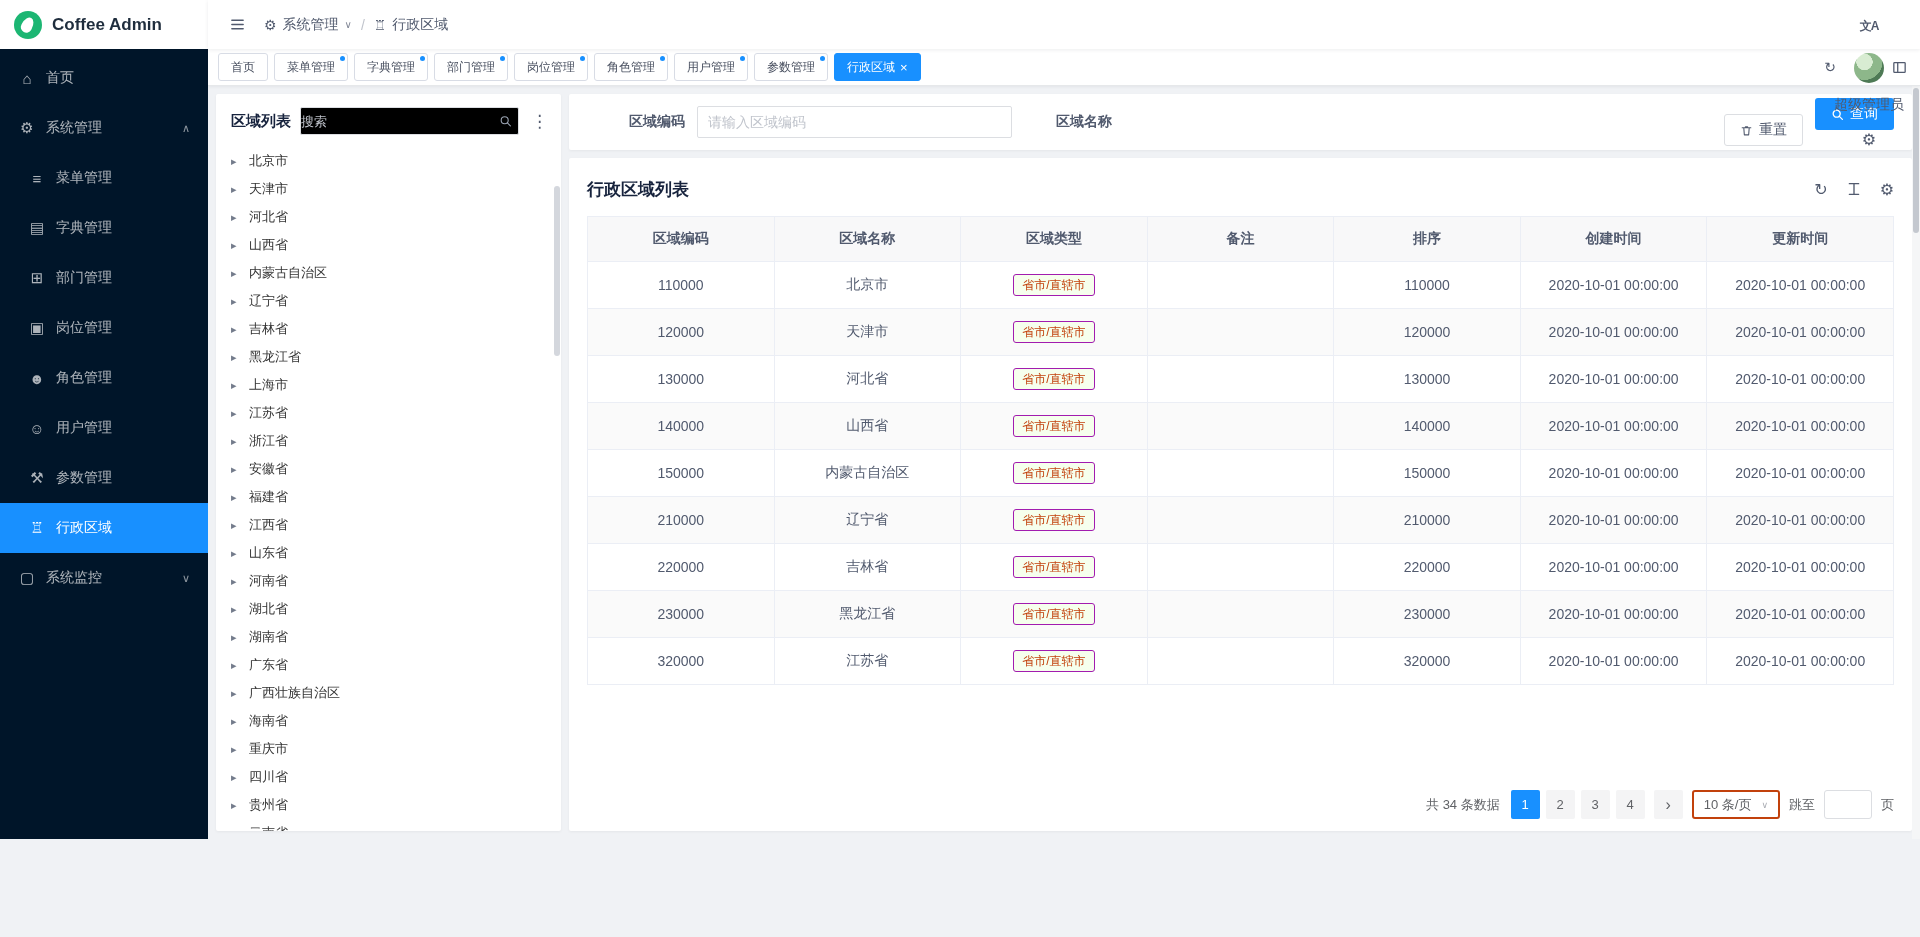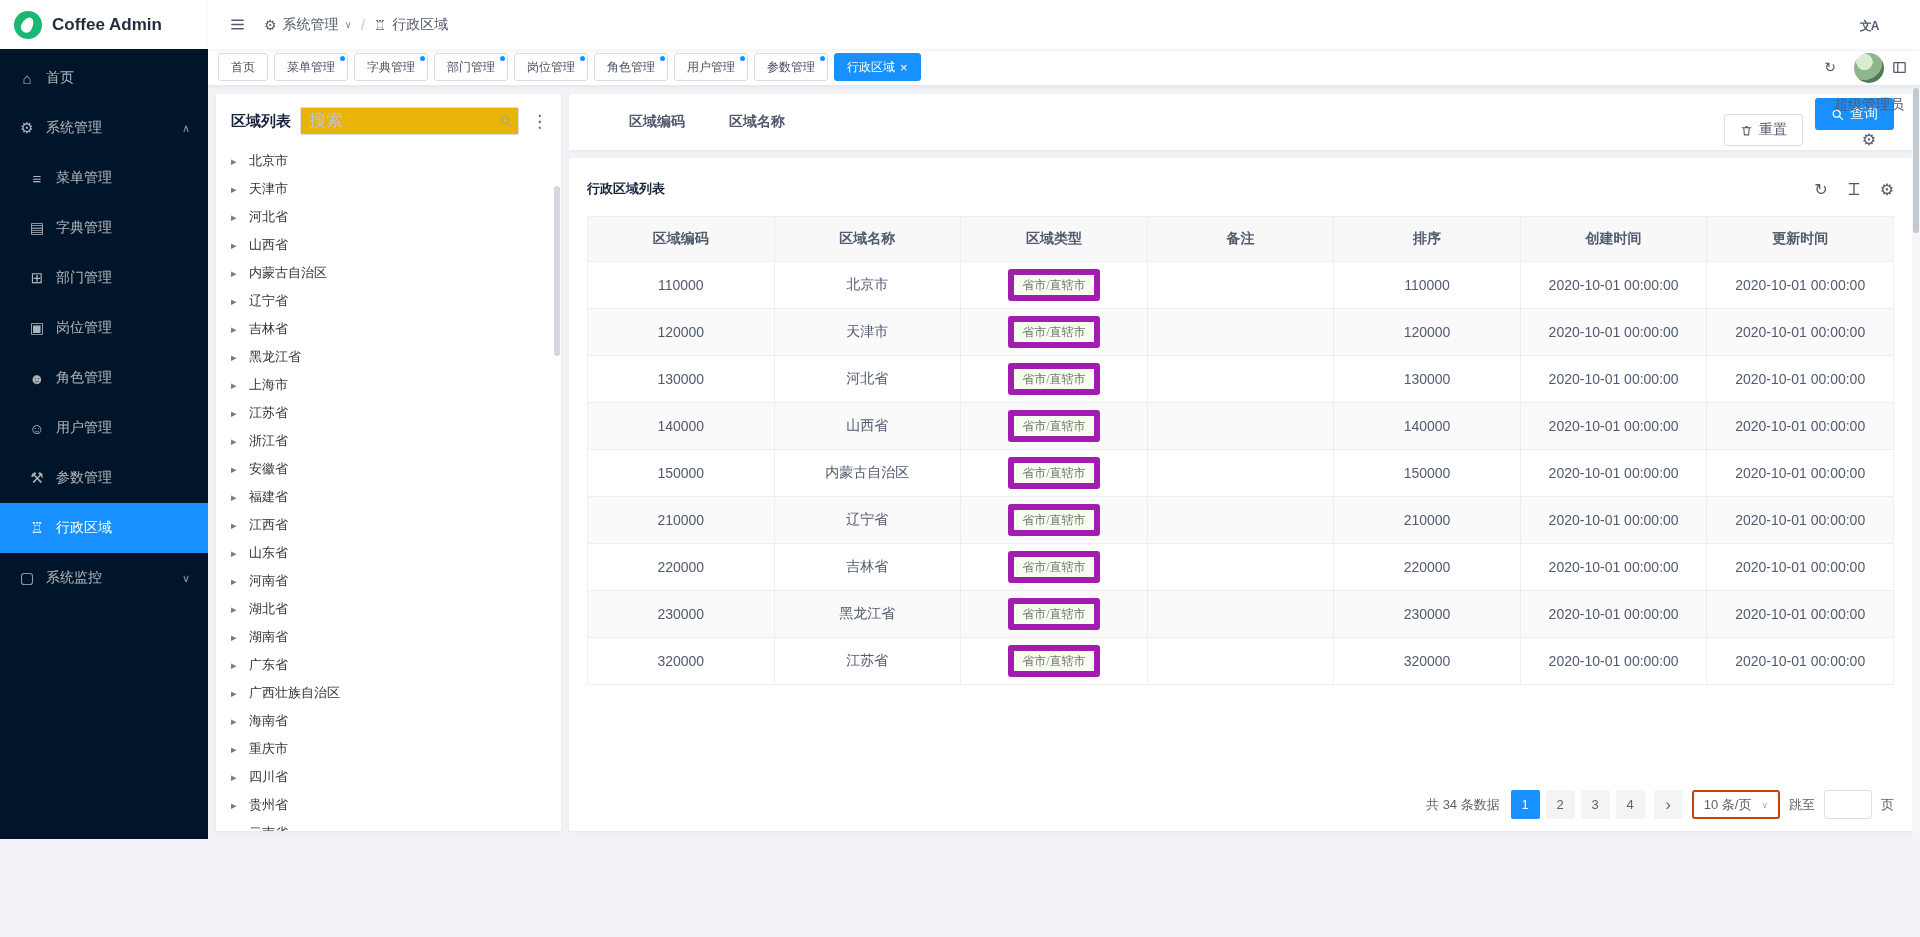--- a/index.html
+++ b/index.html
@@ -53,21 +53,21 @@
   .ctrl-divider{width:1px;height:16px;background:#e6e8ea;margin:0 3px;}
 
   
   .content{flex:1;display:flex;gap:8px;padding:8px;min-height:0;position:relative;}
 
   
   .tree-card{width:345px;flex:none;background:#fff;border-radius:2px;box-shadow:0 1px 3px rgba(0,0,0,.05);display:flex;flex-direction:column;position:relative;overflow:hidden;}
   .tree-head{display:flex;align-items:center;gap:9px;padding:13px 10px 10px 15px;flex:none;}
   .tree-title{font-size:15px;font-weight:bold;color:#17233d;white-space:nowrap;}
   .tree-search{flex:1;position:relative;}
-  .tree-search input{width:100%;height:28px;border:1px solid #dcdee2;border-radius:2px;padding:0 26px 0 8px;font-size:17px;color:#515a6e;outline:none;background:#eab308;}
+  .tree-search input{width:100%;height:28px;border:1px solid #dcdee2;border-radius:2px;padding:0 26px 0 0;font-size:13px;color:#515a6e;outline:none;background:#000000;}
   .tree-search input::placeholder{color:#c0c4cc;}
   .ts-icon{position:absolute;right:7px;top:50%;transform:translateY(-50%);color:#9aa3b2;display:flex;cursor:pointer;}
   .ts-icon svg{width:13px;height:13px;}
   .tree-more{font-size:17px;color:#515a6e;cursor:pointer;padding:0 3px;}
   .tree-list{flex:1;overflow:hidden;padding:2px 0;}
   .tree-item{height:28px;display:flex;align-items:center;gap:8px;padding:0 15px;font-size:13px;color:#333;cursor:pointer;}
   .tree-caret{color:#737b8b;font-size:11px;width:10px;flex:none;}
   .tree-scrollbar{position:absolute;right:1px;top:92px;bottom:0;width:6px;}
   .tree-scrollbar .thumb{display:block;width:6px;height:170px;border-radius:3px;background:#d4d7dd;}
 
@@ -81,30 +81,30 @@
   .f-actions{margin-left:auto;display:flex;gap:12px;}
   .btn{height:32px;display:inline-flex;align-items:center;gap:6px;padding:0 15px;border-radius:3px;font-size:14px;cursor:pointer;border:1px solid transparent;background:none;}
   .btn-plain{border-color:#dcdee2;background:#fff;color:#515a6e;margin-top:16px;}
   .btn-primary{background:#1890ff;color:#fff;}
   .btn-ico{display:inline-flex;}
   .btn-ico svg{width:13px;height:13px;}
 
   
   .table-card{flex:1;background:#fff;border-radius:2px;box-shadow:0 1px 3px rgba(0,0,0,.05);display:flex;flex-direction:column;padding:12px 18px 12px;min-height:0;}
   .card-head{display:flex;align-items:center;height:38px;flex:none;}
-  .card-title{font-size:13px;font-weight:bold;color:#17233d;}
+  .card-title{font-size:17px;font-weight:bold;color:#17233d;}
   .card-tools{margin-left:auto;display:flex;align-items:center;gap:18px;color:#515a6e;}
   .card-tools > span{cursor:pointer;font-size:16px;display:inline-flex;}
   .card-tools svg{width:16px;height:16px;}
   .data-table{width:100%;border-collapse:collapse;table-layout:fixed;margin-top:8px;flex:none;}
   .data-table th,.data-table td{border:1px solid #ebeef5;text-align:center;padding:0 8px;overflow:hidden;white-space:nowrap;}
   .data-table th{background:#f8f8f9;color:#515a6e;font-weight:600;font-size:14px;height:45px;}
   .data-table td{color:#515a6e;font-size:14px;height:47px;}
   .data-table tbody tr:nth-of-type(even) td{background:#fafafa;}
-  .tag{display:inline-block;padding:3px 8px;font-size:12px;line-height:1.2;color:#737373;background:#f6ffed;border:6px solid #a21caf;border-radius:3px;font-family:Liberation Serif, serif;}
+  .tag{display:inline-block;padding:3px 8px;font-size:12px;line-height:1.2;color:#c2410c;background:#f6ffed;border:1px solid #a21caf;border-radius:3px;}
 
   
   .pagination{margin-top:auto;display:flex;align-items:center;justify-content:flex-end;gap:9px;padding-top:10px;font-size:13px;color:#606266;flex:none;}
   .pg-total{margin-right:2px;}
   .pg-pages{display:flex;gap:6px;}
   .pg-btn{min-width:29px;height:29px;border:none;border-radius:2px;background:#f4f4f5;color:#606266;font-size:13px;cursor:pointer;}
   .pg-btn.active{background:#1890ff;color:#fff;}
   .pg-next{font-size:16px;line-height:1;}
   .pg-size{height:29px;border:2px solid #c2410c;border-radius:3px;display:inline-flex;align-items:center;gap:10px;padding:0 10px;cursor:pointer;background:#fff;color:#606266;}
   .pg-size .caret{font-size:9px;color:#a8abb2;}
@@ -471,20 +471,21 @@
         <div class="tree-scrollbar">
             <i class="thumb"></i>
           </div>
       </aside>
 
       <section class="main-col">
 
         <div class="filter-card">
           <div class="f-item">
             <label>区域编码</label>
+            <input placeholder="请输入区域编码" style="">
           </div>
           <div class="f-item">
             <label>区域名称</label>
           </div>
           <div class="f-actions">
             <button class="btn btn-plain">
               <span class="btn-ico">
                 <svg viewBox="0 0 24 24" fill="none" stroke="currentColor" stroke-width="2" stroke-linecap="round" stroke-linejoin="round">
                     <path d="M4 7h16M10 7V5h4v2M7 7l1 13h8l1-13"></path>
                   </svg>

